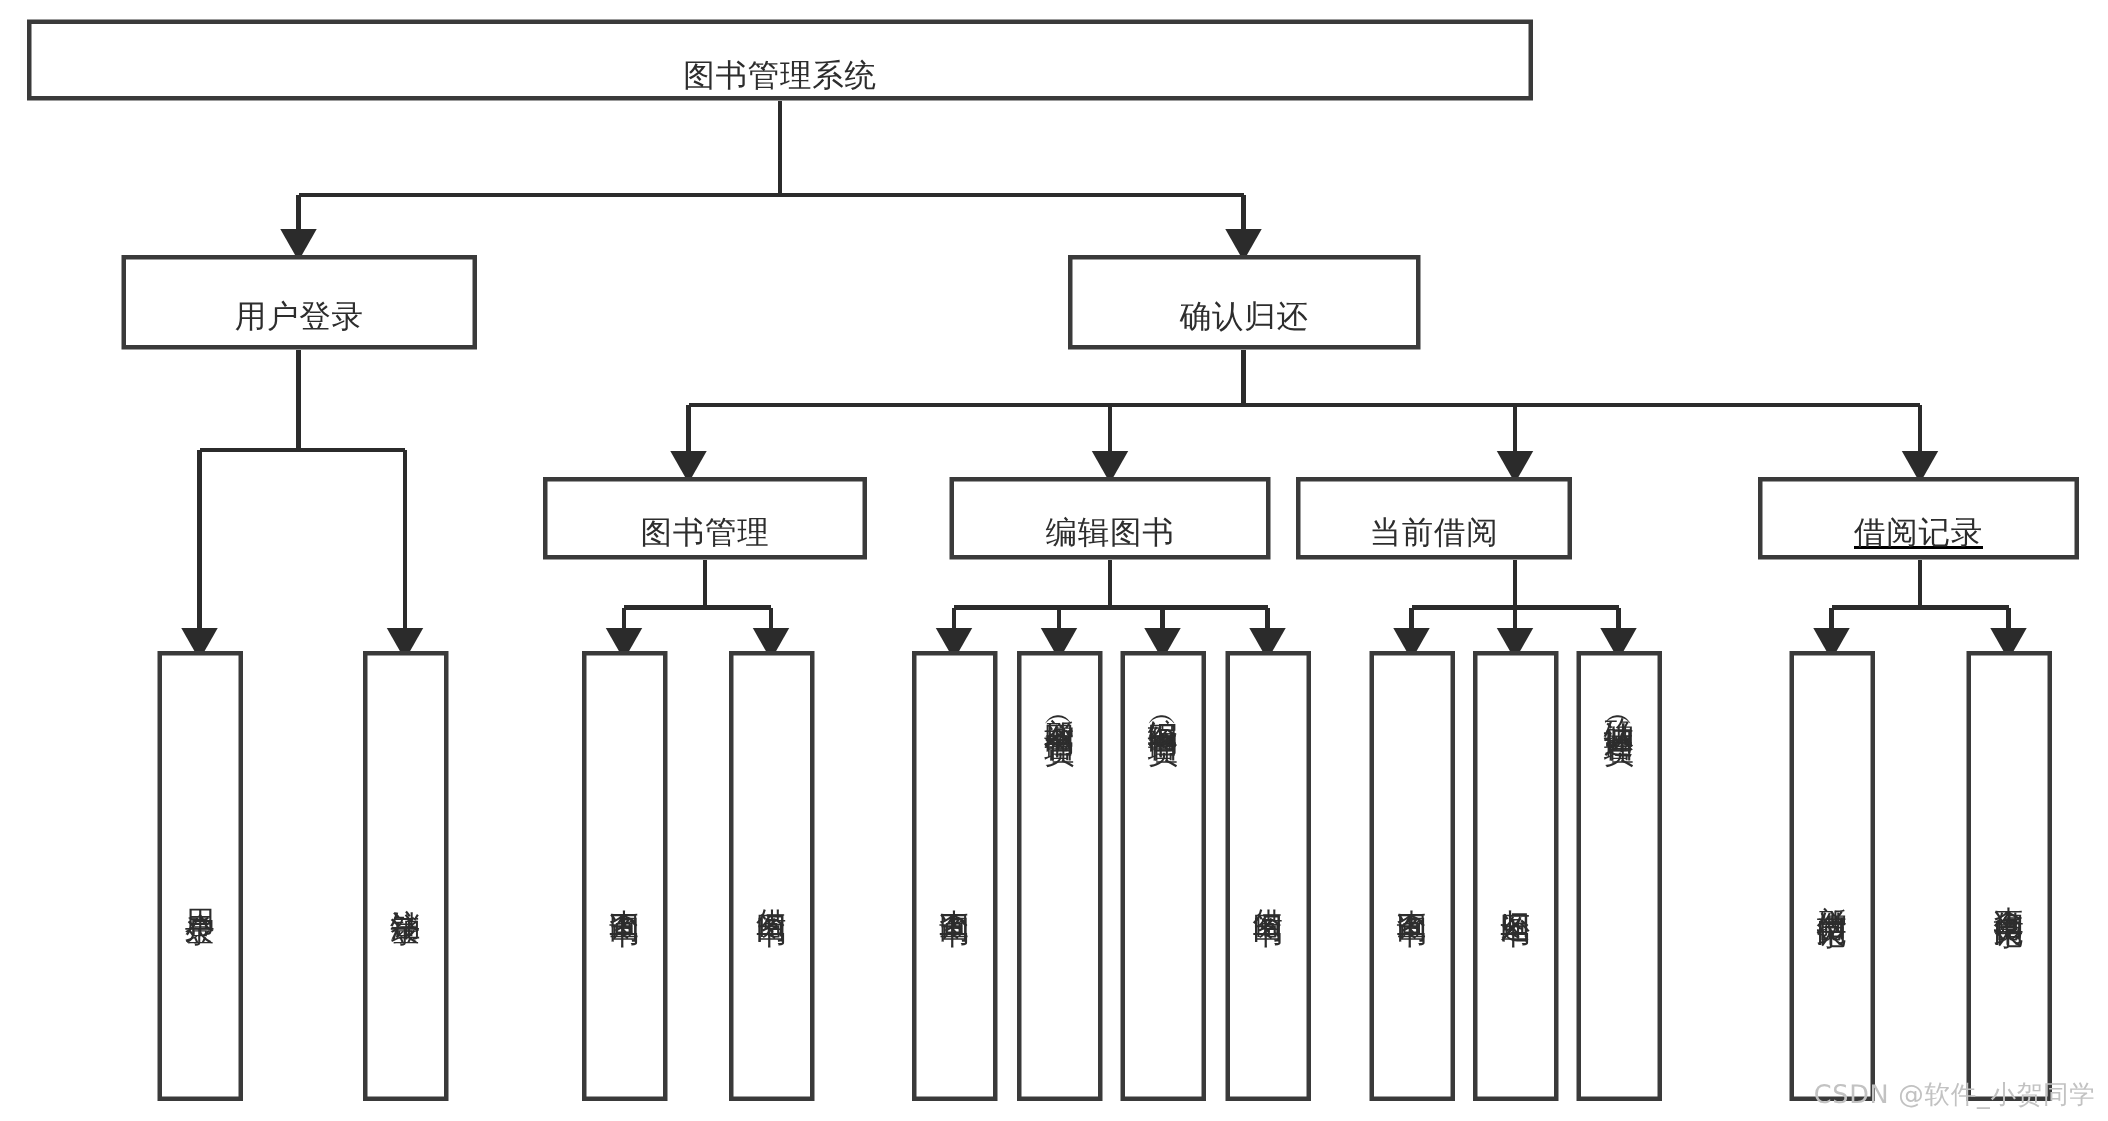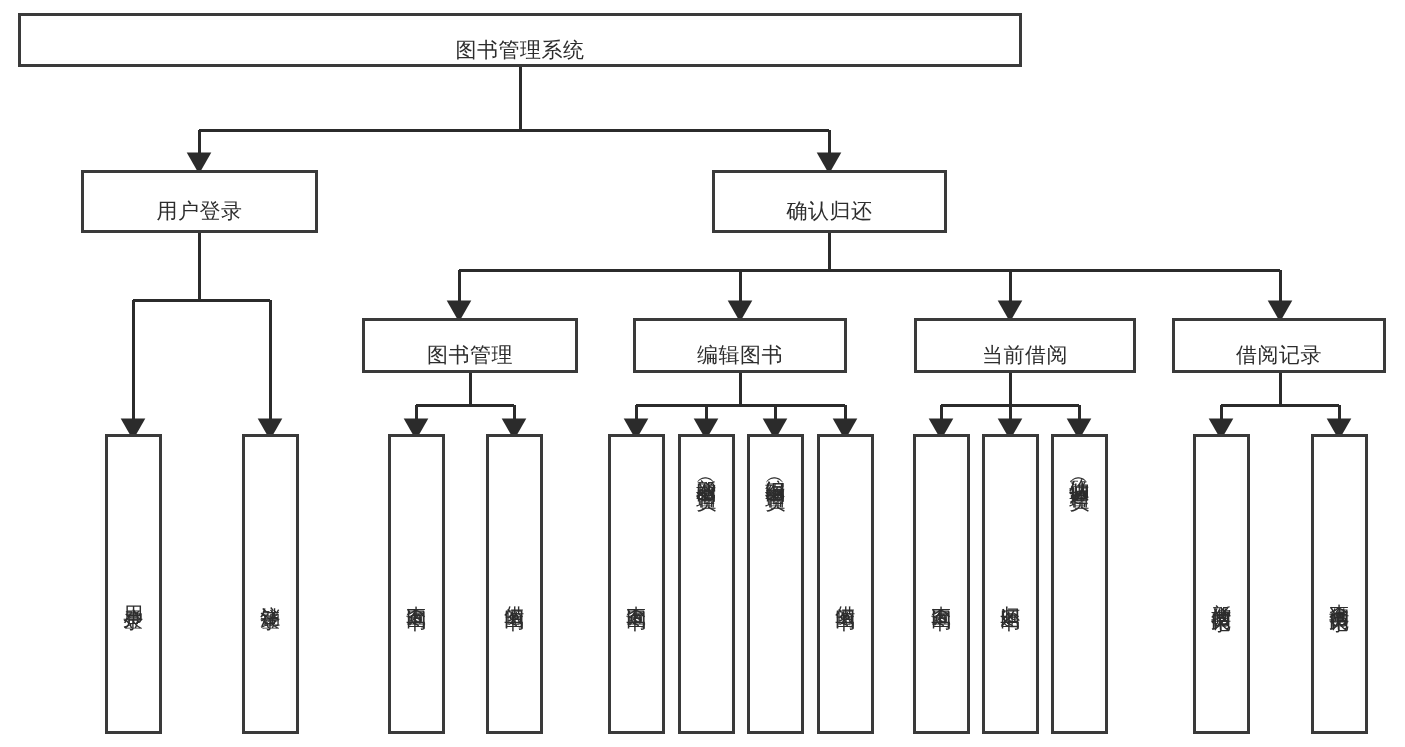--- a/index.html
+++ b/index.html
@@ -152,25 +152,25 @@
   </div>
 
   <div class="node horiz" style="left:362px; top:318px; width:216px; height:55px;">
     <span class="node-label">图书管理</span>
   </div>
 
   <div class="node horiz" style="left:633px; top:318px; width:214px; height:55px;">
     <span class="node-label">编辑图书</span>
   </div>
 
-  <div class="node horiz" style="left:914px; top:318px; width:222px; height:55px;">
+  <div class="node horiz" style="left:864px; top:318px; width:184px; height:55px;">
     <span class="node-label">当前借阅</span>
   </div>
 
-  <div class="node horiz" style="left:1172px; top:318px; width:214px; height:55px;">
+  <div class="node horiz" style="left:1172px; top:318px; width:214px; height:55px;text-decoration:underline;">
     <span class="node-label">借阅记录</span>
   </div>
 
   <div class="node vert align-mid" style="left:105px; top:434px; width:57px; height:300px;">
     <span class="node-label">用户登录</span>
   </div>
 
   <div class="node vert align-mid" style="left:242px; top:434px; width:57px; height:300px;">
     <span class="node-label">注销登录</span>
   </div>
@@ -212,14 +212,15 @@
   </div>
 
   <div class="node vert align-mid" style="left:1193px; top:434px; width:57px; height:300px;">
     <span class="node-label">新增借阅记录</span>
   </div>
 
   <div class="node vert align-mid" style="left:1311px; top:434px; width:57px; height:300px;">
     <span class="node-label">查询借阅记录</span>
   </div>
 
+  <div id="watermark">CSDN @软件_小贺同学</div>
 
 </div>
 
 </body></html>

